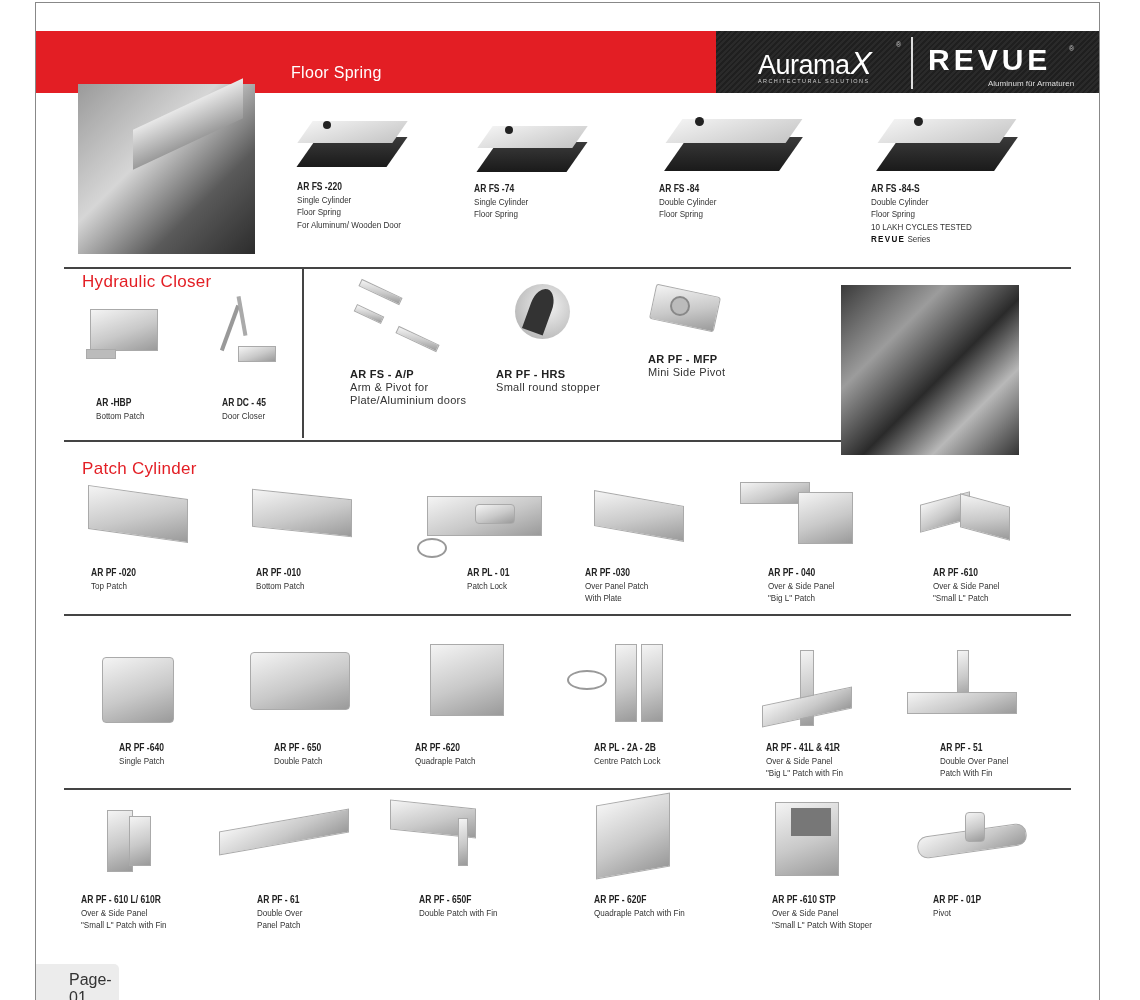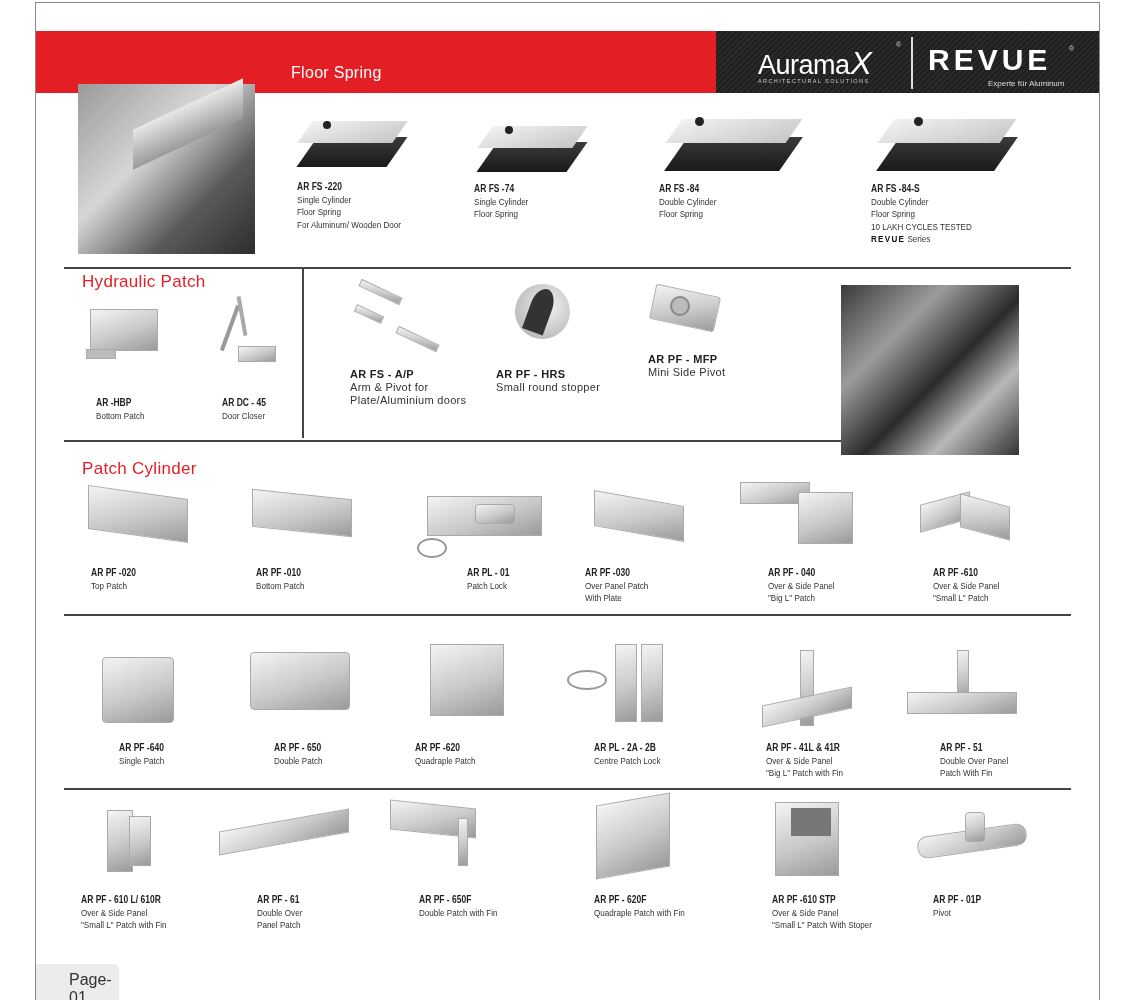--- a/index.html
+++ b/index.html
@@ -52,21 +52,21 @@
 
 <div class="header-band"></div>
 <div class="header-title">Floor Spring</div>
 <div class="brand-box">
   <div class="auramax"><span>Aurama</span><span class="x">X</span></div>
   <span class="reg" style="left:180px;top:10px;">®</span>
   <div class="auramax-sub">ARCHITECTURAL SOLUTIONS</div>
   <div class="brand-divider"></div>
   <div class="revue">REVUE</div>
   <span class="reg" style="left:353px;top:14px;">®</span>
-  <div class="revue-sub">Experte für Aluminum</div>
+  <div class="revue-sub">Aluminum für Armaturen</div>
 </div>
 
 <div class="photo" style="left:78px;top:84px;width:177px;height:170px;">
   <div style="position:absolute;left:55px;top:20px;width:110px;height:40px;background:linear-gradient(180deg,#e8e8e8,#9a9a9a);transform:skewY(-25deg);"></div>
 </div>
 
 <div class="prod-img" style="left:295px;top:115px;width:115px;height:65px;">
   <div class="fs-body" style="left:12px;top:22px;width:90px;height:30px;"></div>
   <div class="fs-top" style="left:10px;top:6px;width:95px;height:22px;"></div>
   <div style="position:absolute;left:28px;top:6px;width:8px;height:8px;border-radius:50%;background:#222;"></div>
@@ -106,21 +106,21 @@
 <div class="item" style="left:871px;top:183px;">
   <div class="code">AR FS -84-S</div>
   <div>Double Cylinder</div>
   <div>Floor Spring</div>
   <div>10 LAKH CYCLES TESTED</div>
   <div><span style="font-weight:bold;letter-spacing:1.5px;color:#111;">REVUE</span> <span>Series</span></div>
 </div>
 
 <div class="hline" style="left:64px;top:267px;width:1007px;"></div>
 
-<div class="section-title" style="left:82px;top:272px;">Hydraulic Patch</div>
+<div class="section-title" style="left:82px;top:272px;">Hydraulic Closer</div>
 <div class="vline" style="left:302px;top:268px;height:170px;"></div>
 
 <div class="prod-img" style="left:86px;top:305px;width:76px;height:60px;">
   <div class="shape metal" style="left:4px;top:4px;width:68px;height:42px;"></div>
   <div class="shape metal" style="left:0;top:44px;width:30px;height:10px;background:#bbb;"></div>
 </div>
 <div class="prod-img" style="left:218px;top:296px;width:60px;height:75px;">
   <div class="shape" style="left:10px;top:8px;width:4px;height:48px;background:#999;transform:rotate(20deg);"></div>
   <div class="shape" style="left:22px;top:0;width:4px;height:40px;background:#aaa;transform:rotate(-10deg);"></div>
   <div class="shape metal" style="left:20px;top:50px;width:38px;height:16px;"></div>

